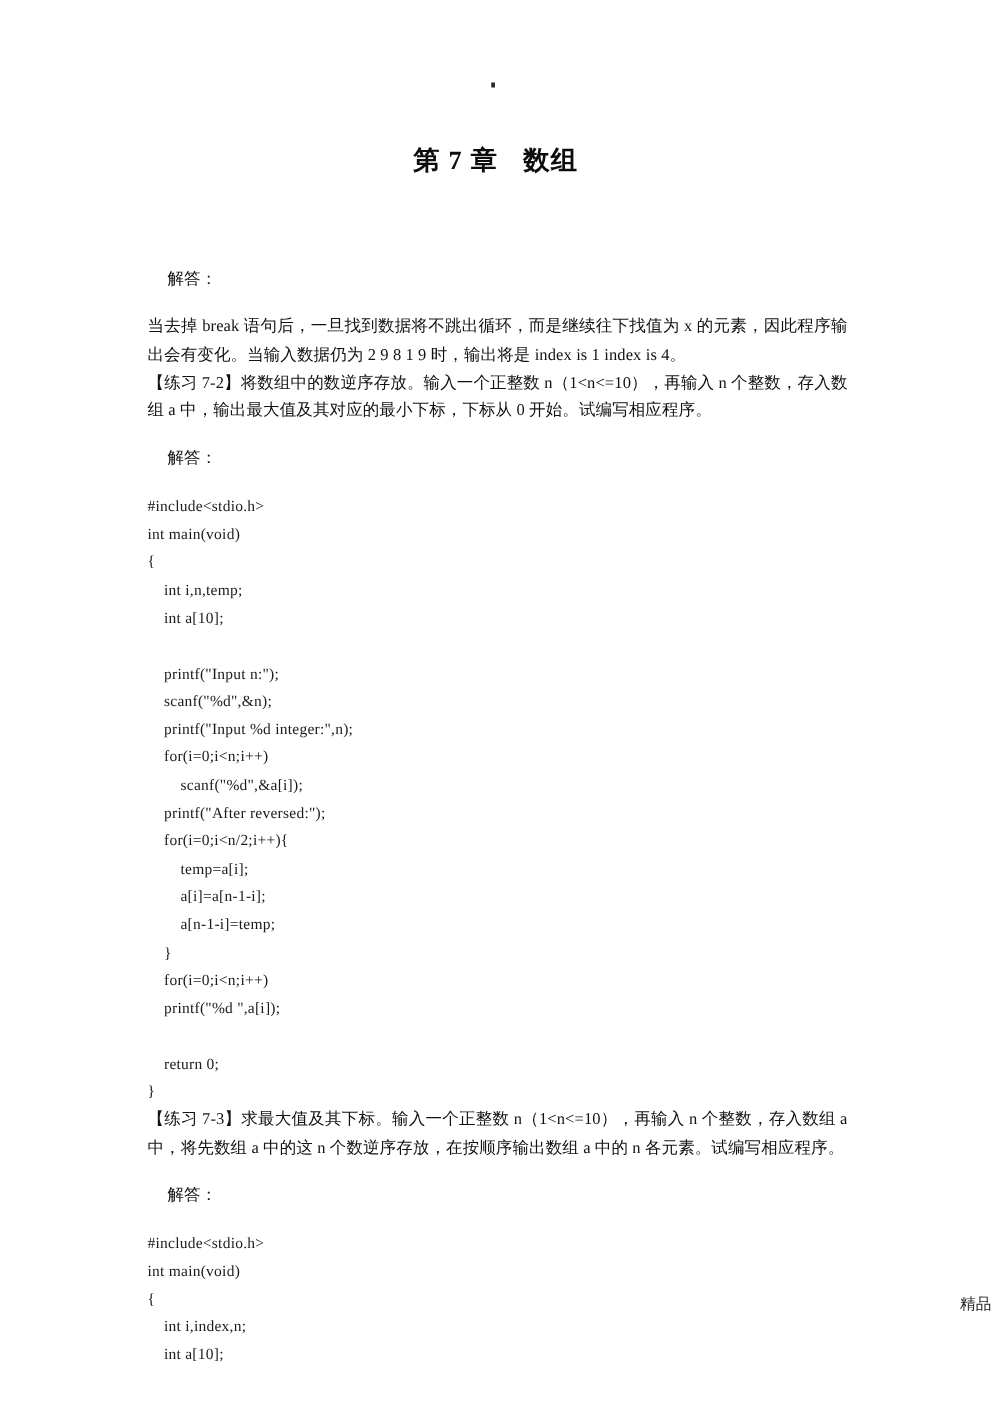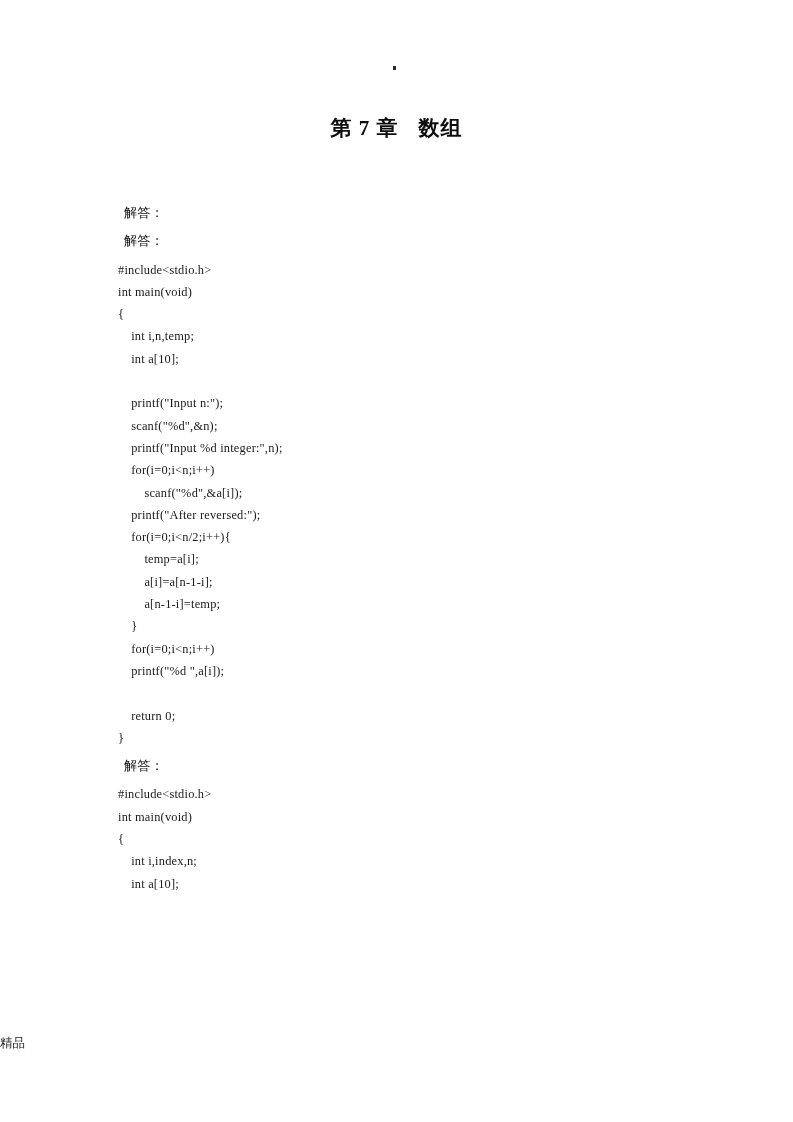--- a/index.html
+++ b/index.html
@@ -69,61 +69,63 @@
     text-justify: inter-character;
     margin: 0;
     color: #111;
     letter-spacing: 0.1px;
   }
 
   .label-line {
     font-family: "Liberation Serif", "DejaVu Serif", serif;
     font-size: 13.2px;
     line-height: 22.3px;
-    margin: 6px;
+    margin: 16px;
     color: #111;
   }
 
   
   .code {
     font-family: Liberation Serif, serif;
     font-size: 12.4px;
     line-height: 22.3px;
     white-space: pre;
     margin: 0;
     color: #1a1a1a;
     letter-spacing: 0.2px;
   }
 
   .footer {
     position: absolute;
     left: 0;
     top: 1035px;
     width: 793px;
-    text-align: left;
+    text-align: right;
     font-family: "Liberation Serif", "DejaVu Serif", serif;
     font-size: 12.5px;
     color: #232323;
   }
 </style>
 </head>
 <body>
 
 <div class="page">
 
   <div class="top-dot">·</div>
 
   <div class="chapter-title">
     <span>第 7 章</span><span class="gap"></span><span>数组</span>
   </div>
 
   <div class="content">
 
     <p class="label-line">解答：</p>
+    <p class="para">当去掉 break 语句后，一旦找到数据将不跳出循环，而是继续往下找值为 x 的元素，因此程序输出会有变化。当输入数据仍为 2 9 8 1 9 时，输出将是 index is 1 index is 4。</p>
 
+    <p class="para">【练习 7-2】将数组中的数逆序存放。输入一个正整数 n（1&lt;n&lt;=10），再输入 n 个整数，存入数组 a 中，输出最大值及其对应的最小下标，下标从 0 开始。试编写相应程序。</p>
     <p class="label-line">解答：</p>
     <pre class="code">#include&lt;stdio.h&gt;
 int main(void)
 {
     int i,n,temp;
     int a[10];
 
     printf("Input n:");
     scanf("%d",&amp;n);
     printf("Input %d integer:",n);
@@ -134,20 +136,21 @@
         temp=a[i];
         a[i]=a[n-1-i];
         a[n-1-i]=temp;
     }
     for(i=0;i&lt;n;i++)
     printf("%d ",a[i]);
 
     return 0;
 }</pre>
 
+    <p class="para">【练习 7-3】求最大值及其下标。输入一个正整数 n（1&lt;n&lt;=10），再输入 n 个整数，存入数组 a 中，将先数组 a 中的这 n 个数逆序存放，在按顺序输出数组 a 中的 n 各元素。试编写相应程序。</p>
     <p class="label-line">解答：</p>
     <pre class="code">#include&lt;stdio.h&gt;
 int main(void)
 {
     int i,index,n;
     int a[10];</pre>
 
   </div>
 
   <div class="footer">精品</div>

